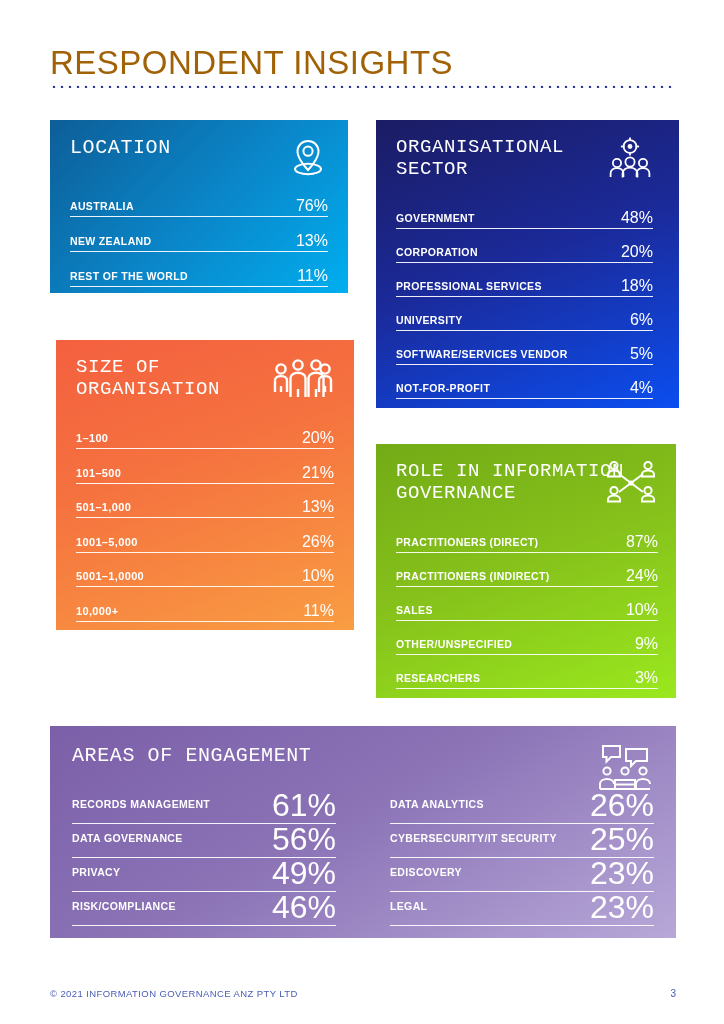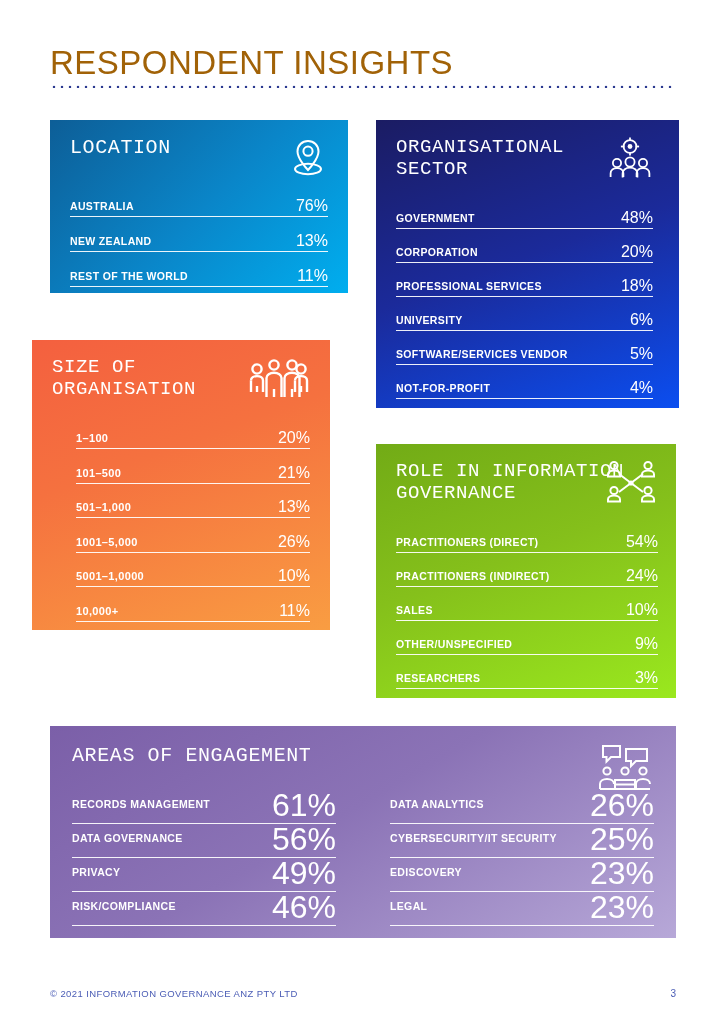--- a/index.html
+++ b/index.html
@@ -104,26 +104,26 @@
   #card-sector {
     left: 376px; top: 120px; width: 303px; height: 288px;
     background: linear-gradient(160deg, #1b1c63 0%, #1b2a9a 48%, #0b4ef0 100%);
     padding: 16px 26px 0 20px;
   }
   #card-sector .rows { margin-top: 14px; }
   #card-sector .row { height: 34px; }
 
   
   #card-size {
-    left: 32px; top: 340px; width: 298px; height: 290px;
+    left: 56px; top: 340px; width: 298px; height: 290px;
     background: linear-gradient(160deg, #f4603f 0%, #f5713f 40%, #f99d42 100%);
     padding: 16px 20px 0 20px;
   }
   #card-size .rows { margin-top: 14px; }
-  #card-size .row { height: 34.5px; margin-left: 24px; }
+  #card-size .row { height: 34.5px; }
   #card-size .row-label { font-size: 11px; }
 
   
   #card-role {
     left: 376px; top: 444px; width: 300px; height: 254px;
     background: linear-gradient(160deg, #72ab16 0%, #85c01b 45%, #9ae81e 100%);
     padding: 16px 18px 0 20px;
   }
   #card-role .rows { margin-top: 14px; }
   #card-role .row { height: 34px; }
@@ -316,21 +316,21 @@
         <circle cx="10" cy="30.5" r="3.6"></circle>
         <path d="M4 41.5v-2.2c0-2.3 2.7-3.8 6-3.8s6 1.5 6 3.8v2.2z"></path>
         <circle cx="44" cy="30.5" r="3.6"></circle>
         <path d="M38 41.5v-2.2c0-2.3 2.7-3.8 6-3.8s6 1.5 6 3.8v2.2z"></path>
       </svg>
     </div>
   </div>
   <div class="rows">
     <div class="row">
       <span class="row-label">PRACTITIONERS (DIRECT)</span>
-      <span class="row-value">54%</span>
+      <span class="row-value">87%</span>
     </div>
     <div class="row">
       <span class="row-label">PRACTITIONERS (INDIRECT)</span>
       <span class="row-value">24%</span>
     </div>
     <div class="row">
       <span class="row-label">SALES</span>
       <span class="row-value">10%</span>
     </div>
     <div class="row">

